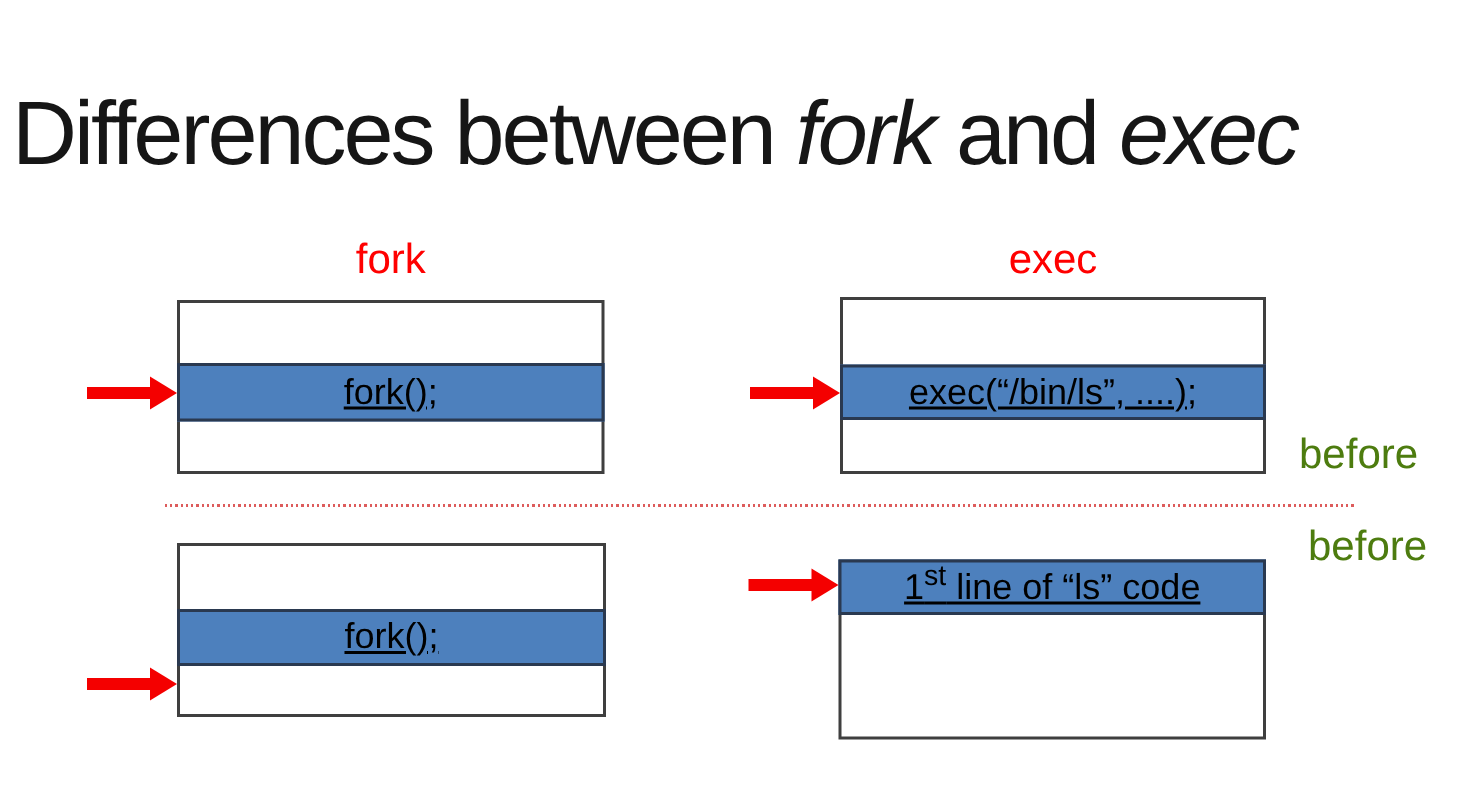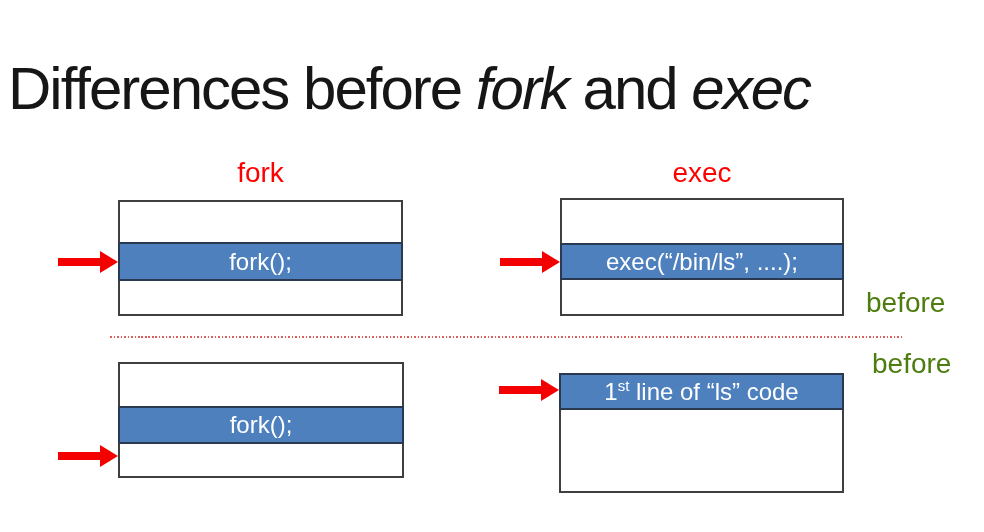--- a/index.html
+++ b/index.html
@@ -46,24 +46,24 @@
     border:2px solid #2a3950;
     box-sizing:border-box;
     display:flex; align-items:center; justify-content:center;
   }
   .band-tl { top:40px; height:39px; }
   .band-tr { top:43px; height:37px;justify-content:center; }
   .band-bl { top:42px; height:38px; }
   .band-br { top:-2px; height:37px; }
 
   .code {
-    font-size:24px; color:#ffffff; white-space:pre; line-height:1;
+    font-size:24px; color:#000000; white-space:pre; line-height:1;text-decoration:underline;
   }
   .code .sup {
-    font-size:15px; vertical-align:super; line-height:0;
+    font-size:19px; vertical-align:super; line-height:0;
   }
 
   
   .arrow { position:absolute; width:60px; height:22px; }
   .arrow .shaft {
     position:absolute; left:0; top:7px; width:43px; height:8px;
     background:#f40000;
   }
   .arrow .head {
     position:absolute; right:0; top:0; width:0; height:0;
@@ -85,21 +85,21 @@
   
   .stage { position:absolute; font-size:28px; color:#4d7c0f; line-height:1.0; }
   .before { left:866px; top:289px; }
   .after  { left:872px; top:350px; }
 </style>
 </head>
 <body>
 
 <div class="slide">
 
-  <h1 class="title"><span>Differences before </span><em>fork</em><span> and </span><em>exec</em></h1>
+  <h1 class="title"><span>Differences between </span><em>fork</em><span> and </span><em>exec</em></h1>
 
   <div class="col-label fork-label">fork</div>
   <div class="col-label exec-label">exec</div>
 
   <div class="pbox box-tl">
     <div class="band band-tl">
       <span class="code">fork();</span>
     </div>
   </div>
 

